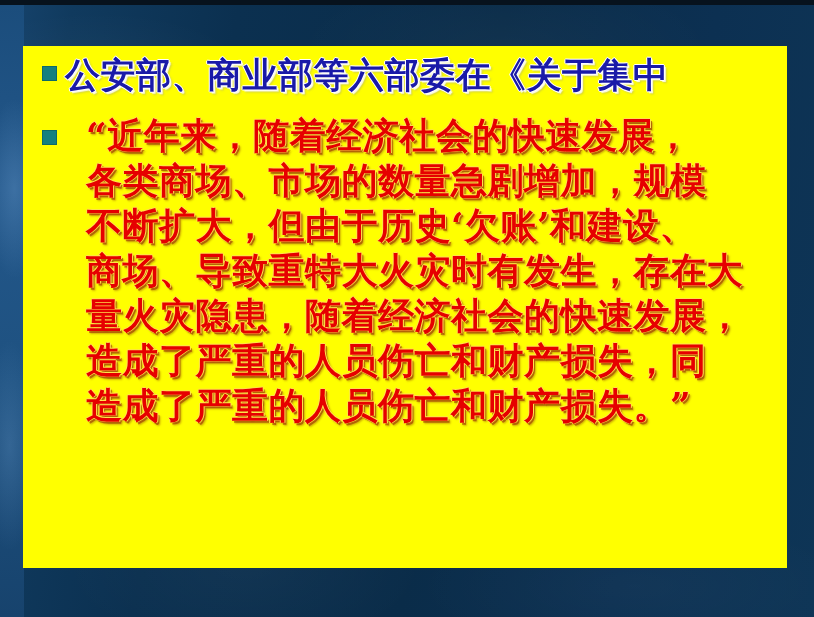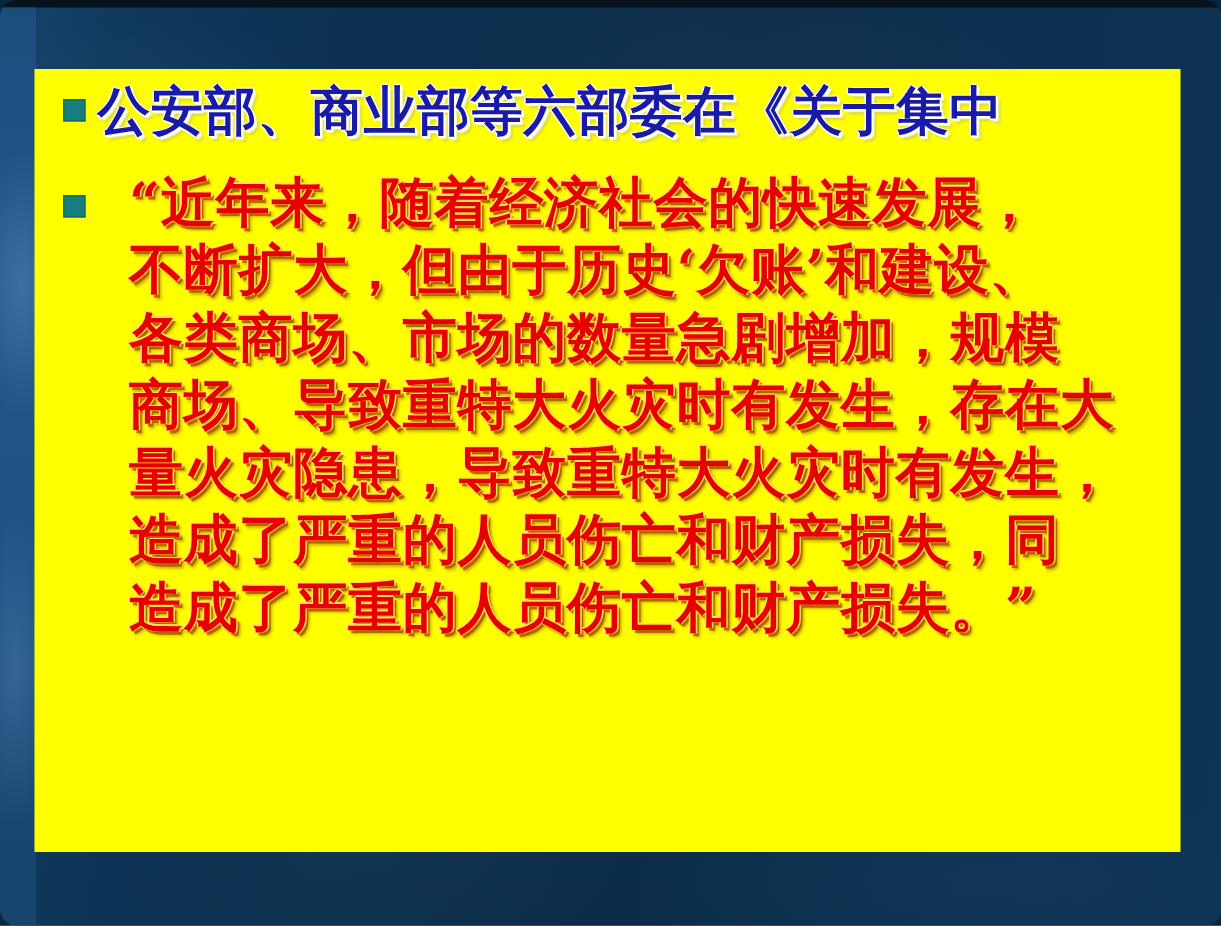--- a/index.html
+++ b/index.html
@@ -15,21 +15,20 @@
     overflow: hidden;
     font-family: "DejaVu Sans", "Liberation Sans", sans-serif;
     background:
       
       radial-gradient(ellipse 220px 90px at 12% 12%, rgba(255,255,255,0.035), rgba(255,255,255,0) 70%),
       radial-gradient(ellipse 300px 110px at 62% 8%, rgba(255,255,255,0.030), rgba(255,255,255,0) 70%),
       radial-gradient(ellipse 260px 120px at 30% 92%, rgba(255,255,255,0.032), rgba(255,255,255,0) 70%),
       radial-gradient(ellipse 320px 100px at 78% 95%, rgba(255,255,255,0.028), rgba(255,255,255,0) 70%),
       radial-gradient(ellipse 180px 260px at 2% 50%, rgba(80,140,200,0.22), rgba(80,140,200,0) 72%),
       linear-gradient(100deg, #17446e 0%, #103a5e 8%, #0b3050 26%, #0a2c49 55%, #0c3052 78%, #0e3556 100%);
-    border-radius: 11px;
   }
 
   
   #top-edge {
     position: absolute;
     left: 0; top: 0;
     width: 814px; height: 5px;
     background: #07121d;
   }
 
@@ -143,23 +142,23 @@
         <div class="line blue-line">公安部、商业部等六部委在《关于集中</div>
       </div>
     </div>
 
     <div class="bullet-row red-block">
       <div class="bullet-gutter">
         <span class="bullet-square"></span>
       </div>
       <div class="para">
         <div class="line red-line">“近年来，随着经济社会的快速发展，</div>
+        <div class="line red-line">各类商场、市场的数量急剧增加，规模</div>
         <div class="line red-line">不断扩大，但由于历史‘欠账’和建设、</div>
-        <div class="line red-line">各类商场、市场的数量急剧增加，规模</div>
         <div class="line red-line">商场、导致重特大火灾时有发生，存在大</div>
-        <div class="line red-line">量火灾隐患，导致重特大火灾时有发生，</div>
+        <div class="line red-line">量火灾隐患，随着经济社会的快速发展，</div>
         <div class="line red-line">造成了严重的人员伤亡和财产损失，同</div>
         <div class="line red-line">造成了严重的人员伤亡和财产损失。”</div>
       </div>
     </div>
 
   </div>
 </div>
 
 </body></html>

